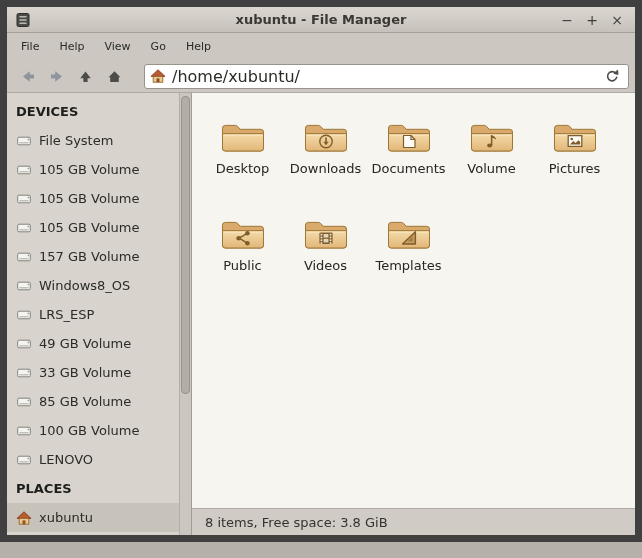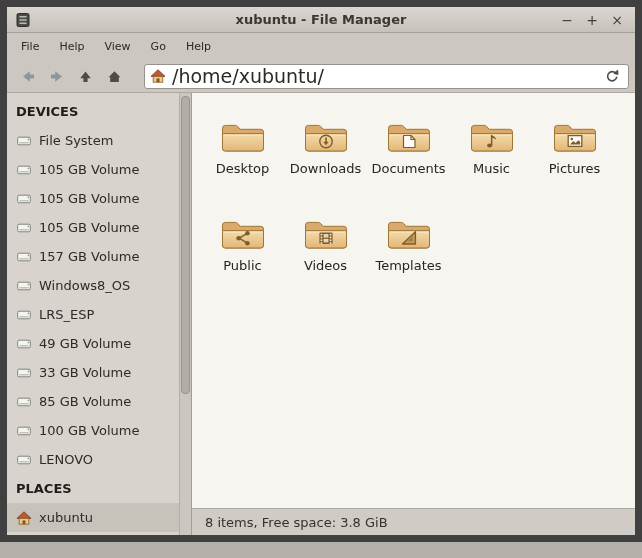--- a/index.html
+++ b/index.html
@@ -39,21 +39,21 @@
   
   .toolbar {
     height:33px; flex:0 0 33px; display:flex; align-items:center;
     padding:0 6px; border-bottom:1px solid #aeaaa3;
   }
   .tb-btn { width:29px; height:26px; display:flex; align-items:center; justify-content:center; border-radius:3px; }
   .addressbar {
     flex:1; margin-left:15px; height:25px;
     background:#ffffff; border:1px solid #97938c; border-radius:3px;
     display:flex; align-items:center; gap:6px; padding:0 5px;
-    font-size:19px; color:#2b2b28;
+    font-size:16px; color:#2b2b28;
   }
   .addr-reload { margin-left:auto; width:22px; height:21px; display:flex; align-items:center; justify-content:center; }
   
   .content { flex:1; display:flex; min-height:0; }
   .sidebar {
     width:185px; flex:0 0 185px; position:relative;
     background:#d8d4cd; border-right:1px solid #a19d96; overflow:hidden;
   }
   .side-rows { position:absolute; left:0; top:4px; right:12px; }
   .srow { height:29px; display:flex; align-items:center; gap:7px; padding-left:9px; font-size:13px; color:#2b2b28; }
@@ -397,21 +397,21 @@
             </span>
           <span class="flabel">Documents</span>
         </div>
         <div class="fcell">
           <span class="ficon">
               <svg width="48" height="38">
                 <use href="#folder-shape"></use>
                 <use href="#em-music"></use>
               </svg>
             </span>
-          <span class="flabel">Music</span>
+          <span class="flabel">Volume</span>
         </div>
         <div class="fcell">
           <span class="ficon">
               <svg width="48" height="38">
                 <use href="#folder-shape"></use>
                 <use href="#em-pic"></use>
               </svg>
             </span>
           <span class="flabel">Pictures</span>
         </div>

